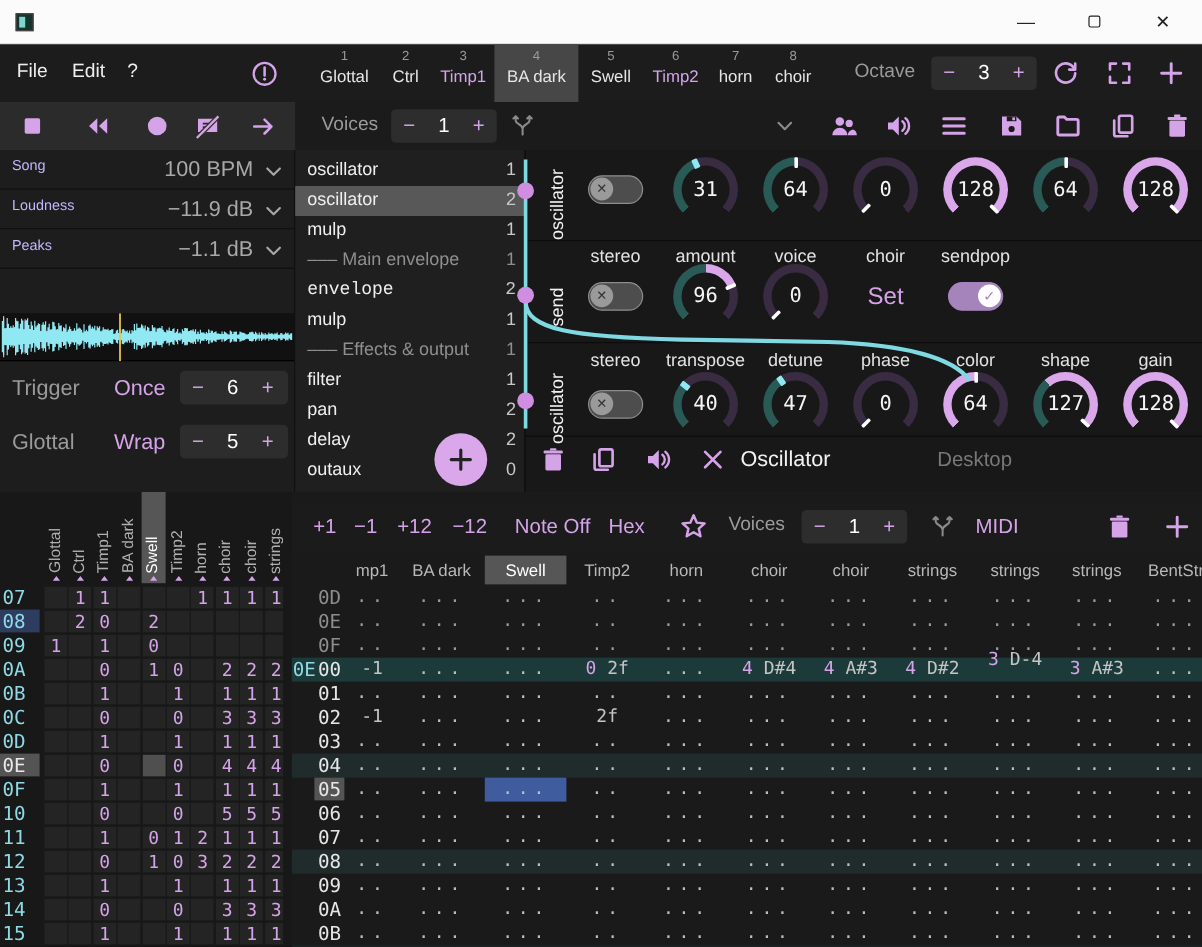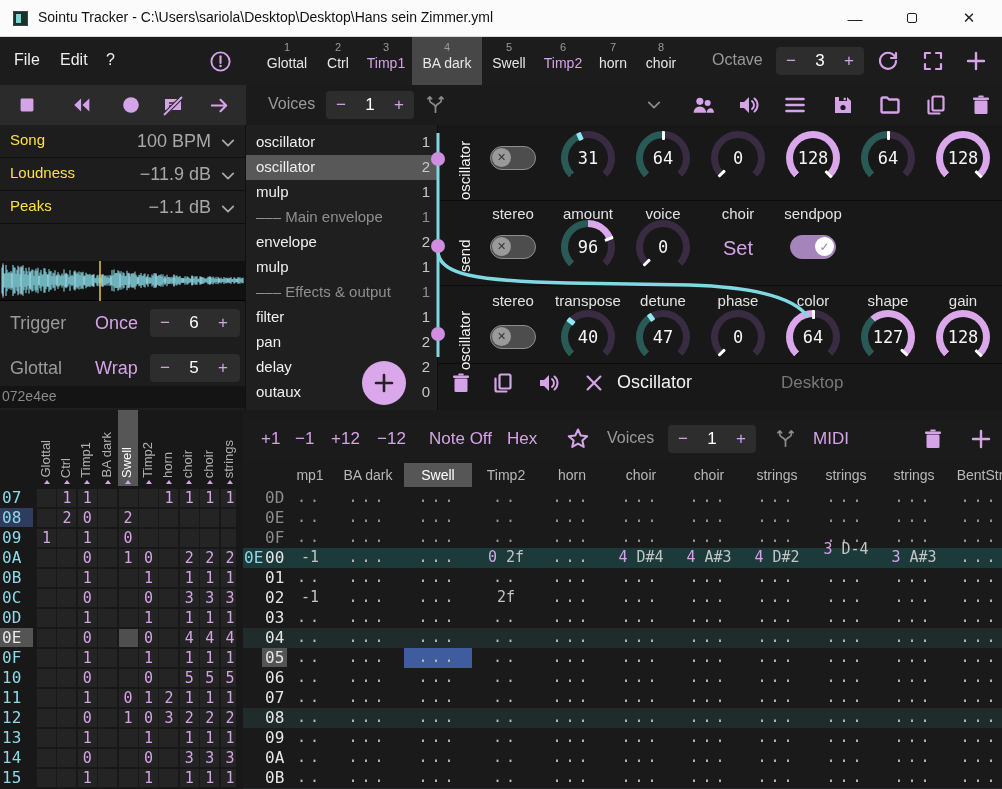--- a/index.html
+++ b/index.html
@@ -33,21 +33,21 @@
   .icon svg { display:block; }
   .icon.gray { color:#8a8a8a; }
 
   
   #transport { left:0; top:85px; width:1002px; height:40px; background:#1b1b1b; }
   #transport-left { left:0; top:0; width:246px; height:40px; background:#2b2b2b; }
 
   
   #song-panel { left:0; top:125px; width:245px; height:285px; background:#1d1d1d; }
   .srow { left:0; width:245px; height:33px; border-bottom:1px solid #101010; }
-  .srow .lab { position:absolute; left:10px; top:6px; font-size:15px; color:#fde047; }
+  .srow .lab { position:absolute; left:10px; top:6px; font-size:12px; color:#c4b5fd; }
   .srow .val { position:absolute; right:34px; top:6px; font-size:18px; color:#a8a8a8; }
   .srow .chev { position:absolute; right:8px; top:9px; color:#a8a8a8; }
   #scope { left:0; top:136px; width:245px; height:40px; background:#111; border-bottom:1px solid #000; }
   .prow .plab { position:absolute; left:10px; top:8px; font-size:18px; color:#9a9a9a; }
   .prow .pmode { position:absolute; left:95px; top:8px; font-size:18px; color:#d5a3e8; }
   #version-strip { left:0; top:261px; width:245px; height:22px; background:#141414; font-size:14px; color:#8a8a8a; padding:2px 0 0 2px; }
 
   
   #unit-list { left:245px; top:125px; width:192px; height:285px; background:#1f1f1f; border-left:1px solid #101010; }
   .urow { position:absolute; left:0; width:192px; height:25px; }
@@ -105,21 +105,20 @@
   .ne-cell.dots { letter-spacing:4px; color:#bdbdbd; }
   .ne-sel { position:absolute; background:#3f5c9e; }
 </style>
 </head>
 <body>
 
 <div id="stage">
 
   <div id="titlebar" class="abs">
     <div id="app-icon" class="abs"></div>
-    <div id="win-title" class="abs">Sointu Tracker - C:\Users\sariola\Desktop\Desktop\Hans sein Zimmer.yml</div>
     <div id="btn-min" class="abs winbtn">—</div>
     <div id="btn-max" class="abs winbtn">
         <span class="sq"></span>
       </div>
     <div id="btn-close" class="abs winbtn">✕</div>
   </div>
 
   <div id="menubar" class="abs">
     <div class="abs menu-item" style="left:14px">File</div>
     <div class="abs menu-item" style="left:60px">Edit</div>
@@ -325,41 +324,40 @@
     </div>
     <div class="abs prow" style="top:225px;left:0;width:245px;height:40px">
       <div class="plab">Glottal</div>
       <div class="pmode">Wrap</div>
       <div class="abs stepper" style="left:150px;top:4px;width:90px">
         <div class="pm">−</div>
         <div class="val">5</div>
         <div class="pm">+</div>
       </div>
     </div>
-    <div id="version-strip" class="abs">072e4ee</div>
   </div>
 
   <div id="unit-list" class="abs">
       <div class="urow" style="top: 5px;">
         <div class="un">oscillator</div>
         <div class="uc">1</div>
       </div>
       <div class="urow sel" style="top: 30px;">
         <div class="un">oscillator</div>
         <div class="uc">2</div>
       </div>
       <div class="urow" style="top: 55px;">
         <div class="un">mulp</div>
         <div class="uc">1</div>
       </div>
       <div class="urow cat" style="top: 80px;">
         <div class="un">––– Main envelope</div>
         <div class="uc">1</div>
       </div>
-      <div class="urow" style="top: 105px;">
+      <div class="urow" style="top: 105px; font-family: Liberation Mono, monospace;">
         <div class="un">envelope</div>
         <div class="uc">2</div>
       </div>
       <div class="urow" style="top: 130px;">
         <div class="un">mulp</div>
         <div class="uc">1</div>
       </div>
       <div class="urow cat" style="top: 155px;">
         <div class="un">––– Effects &amp; output</div>
         <div class="uc">1</div>

